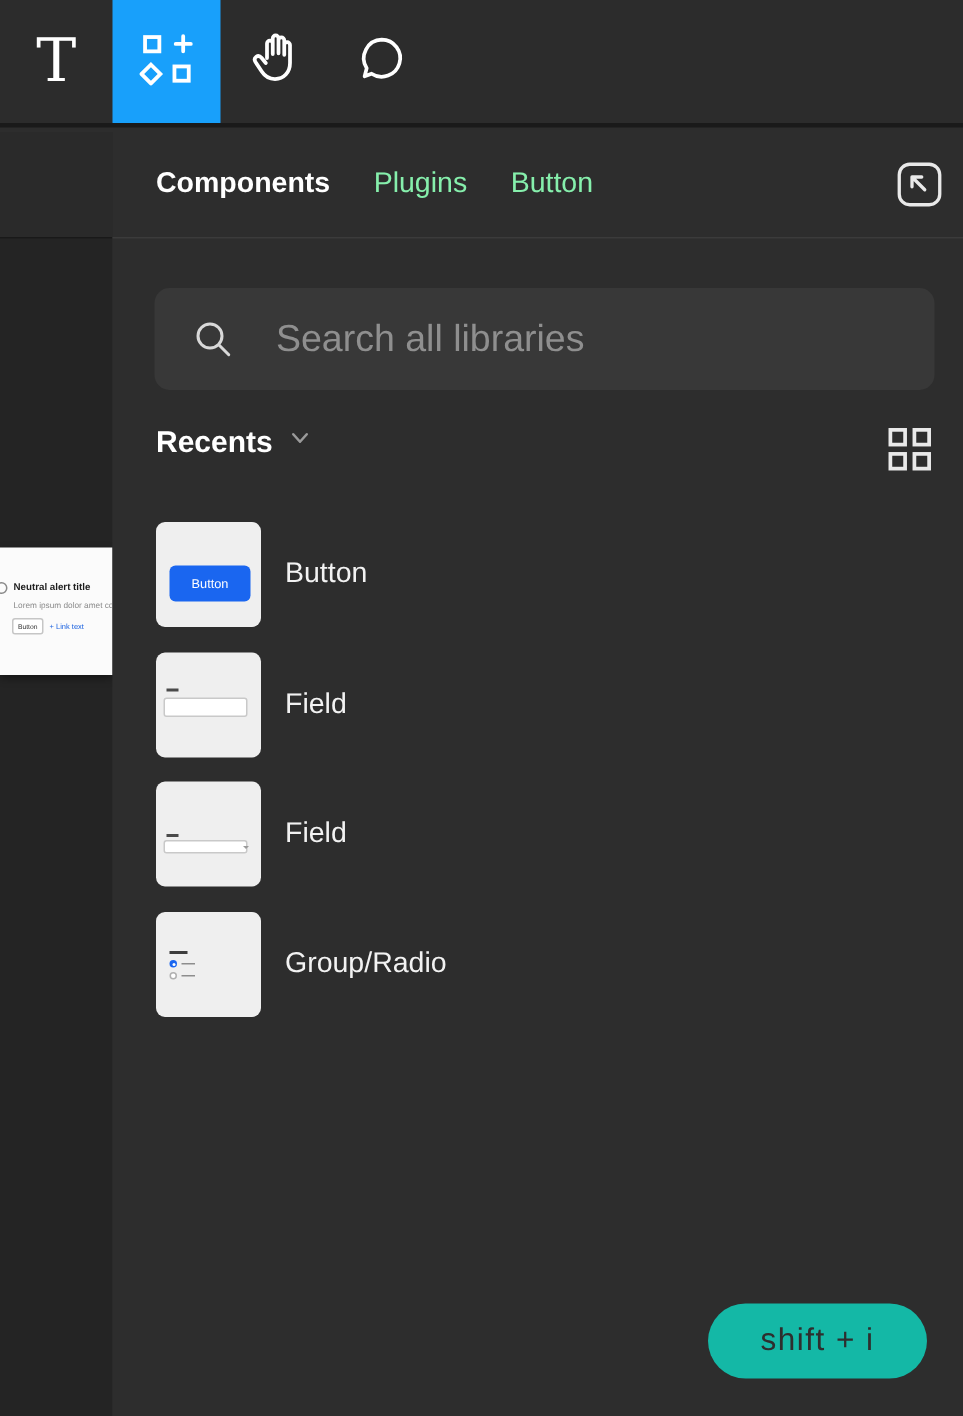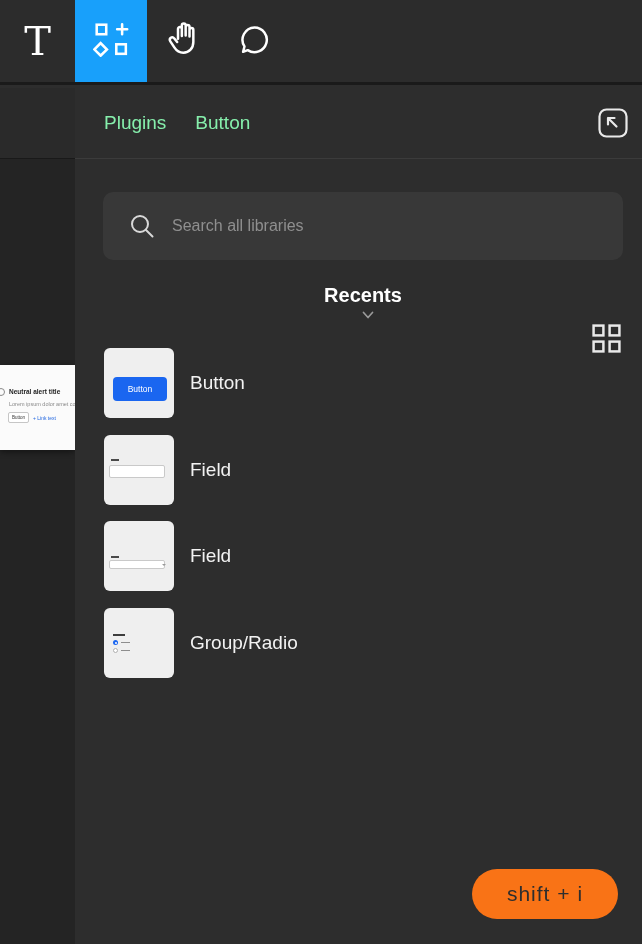--- a/index.html
+++ b/index.html
@@ -62,28 +62,28 @@
   .tab.active { color: #fff; font-weight: bold; }
   .popout-btn { position: absolute; right: 11px; top: 17px; width: 36px; height: 36px; display: flex; align-items: center; justify-content: center; }
 
   .searchbar {
     position: absolute; left: 28px; top: 104px; width: 520px; height: 68px;
     background: #383838; border-radius: 10px;
     display: flex; align-items: center;
   }
   .searchbar svg { margin-left: 25px; flex: 0 0 auto; }
   .searchbar input {
-    flex: 1; margin-left: 16px; margin-right: 16px;
+    flex: 1; margin-left: 28px; margin-right: 16px;
     background: transparent; border: none; outline: none;
     font-family: "Liberation Sans", sans-serif;
-    font-size: 16px; color: #e4e4e4;
+    font-size: 25px; color: #e4e4e4;
   }
   .searchbar input::placeholder { color: #8f8f8f; }
 
-  .recents-row { position: absolute; left: 29px; right: 20px; top: 196px; height: 36px; display: flex; align-items: center; flex-direction: column; }
+  .recents-row { position: absolute; left: 29px; right: 20px; top: 196px; height: 36px; display: flex; align-items: flex-start; }
   .recents-label { font-size: 20px; font-weight: bold; color: #fff; }
   .recents-chevron { margin-left: 10px; display: flex; align-items: center; }
   .gridview-btn { margin-left: auto; display: flex; align-items: center; }
 
   .list { position: absolute; left: 29px; top: 260px; right: 0; display: flex; flex-direction: column; gap: 16.5px; }
   .row { display: flex; align-items: center; gap: 16px; cursor: default; }
   .row-label { font-size: 19px; color: #f2f2f2; }
 
   .thumb {
     position: relative; width: 70px; height: 70px; flex: 0 0 auto;
@@ -132,21 +132,21 @@
   .pv-gr-head { left: 9px; top: 26px; width: 12px; height: 2px; background: #3d3d3d; }
   .pv-gr-r1 { left: 9px; top: 32.5px; width: 5px; height: 5px; border-radius: 50%; background: var(--cblue, #1a66f0); }
   .pv-gr-r1::after { content: ""; position: absolute; left: 1.5px; top: 1.5px; width: 2px; height: 2px; border-radius: 50%; background: #fff; }
   .pv-gr-l1 { left: 17px; top: 34px; width: 9px; height: 1.5px; background: #8d8d8d; }
   .pv-gr-r2 { left: 9px; top: 40.5px; width: 5px; height: 5px; border-radius: 50%; border: 1px solid #b0b0b0; background: #fff; }
   .pv-gr-l2 { left: 17px; top: 42px; width: 9px; height: 1.5px; background: #8d8d8d; }
 
   
   .shortcut-pill {
     position: absolute; right: 24px; top: 869px; width: 146px; height: 50px;
-    background: #f97316; border-radius: 25px;
+    background: #14b8a6; border-radius: 25px;
     display: flex; align-items: center; justify-content: center;
     font-size: 21px; color: #2e2e2e; letter-spacing: 1px;
   }
 </style>
 </head>
 <body>
 
 <div class="toolbar">
   <div class="tool tool-text">
     <span class="t-glyph">T</span>
@@ -184,20 +184,21 @@
     <div class="cc-title">Neutral alert title</div>
     <div class="cc-body">Lorem ipsum dolor amet consec</div>
     <div class="cc-btn">Button</div>
     <div class="cc-link">+ Link text</div>
   </div>
 </div>
 
 <div class="panel">
 
   <div class="tabs-row">
+    <span class="tab active">Components</span>
     <span class="tab">Plugins</span>
     <span class="tab">Button</span>
     <span class="popout-btn">
       <svg width="34" height="34" viewBox="0 0 34 34" fill="none" stroke="#e9e9e9" stroke-width="2.2" stroke-linecap="round" stroke-linejoin="round">
         <rect x="3.5" y="3.5" width="27" height="27" rx="7"></rect>
         <path d="M20.5 20.5 L12 12 M12 18.5 V12 H18.5"></path>
       </svg>
     </span>
   </div>
 

